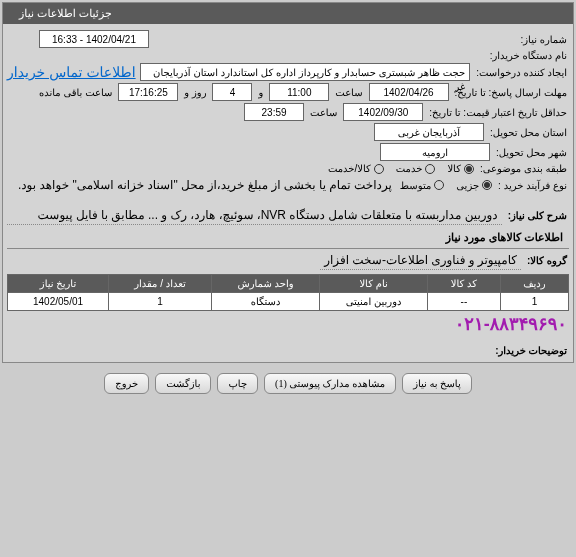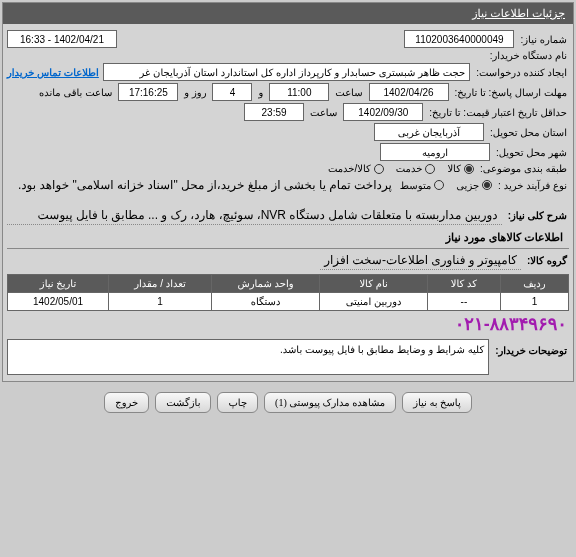--- a/index.html
+++ b/index.html
@@ -13,24 +13,23 @@
   overflow: hidden;
 }
 .panel {
   border: 1px solid #888;
   margin: 2px;
   background: #d4d4d4;
 }
 .panel-header {
   background: #5a5a5a;
   color: #fff;
-  padding: 4px 8px;
+  padding: 4px 16px;
   font-size: 11px;
-  text-align: right;
-  text-decoration: underline;
+  text-align: left;
 }
 .panel-body {
   padding: 4px;
 }
 .row {
   display: flex;
   align-items: center;
   margin: 2px 0;
   gap: 4px;
 }
@@ -42,29 +41,28 @@
 .field {
   background: #fff;
   border: 1px solid #666;
   padding: 2px 4px;
   font-size: 10px;
   height: 18px;
   line-height: 14px;
   display: inline-block;
   text-align: center;
 }
-.field.med { width: 110px; }
+.field.med { width: 110px; margin-left: 32px; }
 .field.sm { width: 60px; }
 .field.full { flex: 1; text-align: right; }
 .link {
   color: #0066cc;
   text-decoration: underline;
   cursor: pointer;
-  font-size: 10px;
-  font-weight: bold;
+  font-size: 14px;
 }
 .radio-group {
   display: flex;
   gap: 12px;
   align-items: center;
 }
 .radio-item {
   display: flex;
   align-items: center;
   gap: 3px;
@@ -144,21 +142,20 @@
 </style>
 </head>
 <body>
 
 <div class="panel">
   <div class="panel-header">جزئیات اطلاعات نیاز</div>
   <div class="panel-body">
 
     <div class="row">
       <span class="label">شماره نیاز:</span>
-      <span class="field med">1102003640000049</span>
       <span class="flex1"></span>
       <span class="field med">1402/04/21 - 16:33</span>
     </div>
 
     <div class="row">
       <span class="label">نام دستگاه خریدار:</span>
     </div>
 
     <div class="row">
       <span class="label">ایجاد کننده درخواست:</span>
@@ -262,21 +259,20 @@
           <td>1</td>
           <td>1402/05/01</td>
         </tr>
       </tbody>
     </table>
 
     <div style="text-align:right;font-size:18px;color:#a21caf;padding:2px;font-weight:bold;letter-spacing:2px">۰۲۱-۸۸۳۴۹۶۹۰</div>
 
     <div class="row" style="align-items:flex-start">
       <span class="label" style="font-weight:bold;padding-top:6px">توضیحات خریدار:</span>
-      <div class="textarea">کلیه شرایط و وضایط مطابق با فایل پیوست باشد.</div>
     </div>
 
   </div>
 </div>
 
 <div class="buttons">
   <button class="btn">پاسخ به نیاز</button>
   <button class="btn">مشاهده مدارک پیوستی (1)</button>
   <button class="btn">چاپ</button>
   <button class="btn">بازگشت</button>

